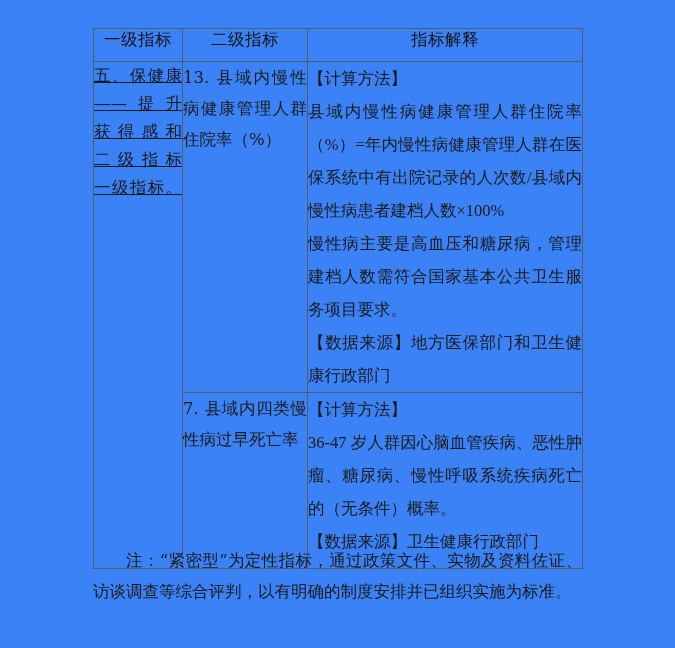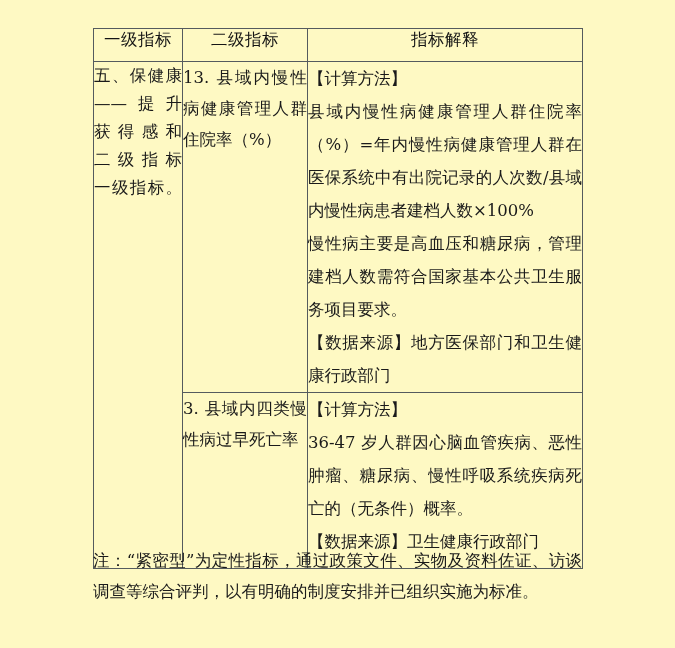--- a/index.html
+++ b/index.html
@@ -11,21 +11,21 @@
     width: 675px;
     height: 648px;
     font-family: "DejaVu Serif", "Liberation Serif", serif;
     color: #1a1a1a;
     overflow: hidden;
   }
   .page {
     position: relative;
     width: 675px;
     height: 648px;
-    background: #fef9c3;
+    background: #3b82f6;
   }
 
   
   .indicator-table {
     position: absolute;
     left: 93px;
     top: 28px;
     width: 489px;
     border-collapse: collapse;
     table-layout: fixed;
@@ -52,20 +52,21 @@
     font-weight: bold;
     letter-spacing: 0.5px;
     color: #141414;
   }
 
   
   .cat-cell {
     vertical-align: middle;
     text-align: center;
     padding: 4px 10px;
+    text-decoration: underline;
   }
   .cat-inner {
     font-size: 16.5px;
     line-height: 28px;
     text-align: justify;
     text-align-last: justify;
     color: #1a1a1a;
   }
   .cat-inner .ln { display: block; }
 
@@ -80,20 +81,21 @@
     line-height: 31px;
     text-align: justify;
     color: #1a1a1a;
     word-break: break-all;
   }
 
   
   .exp-cell {
     vertical-align: top;
     padding: 8px 9px 8px 9px;
+    font-family: Liberation Serif, serif;
   }
   .exp-inner {
     font-size: 16.5px;
     line-height: 33px;
     text-align: justify;
     color: #1a1a1a;
     word-break: break-all;
   }
   .exp-inner p {
     margin: 0;
@@ -106,21 +108,21 @@
     position: absolute;
     left: 93px;
     top: 545px;
     width: 489px;
     font-size: 16.5px;
     line-height: 31px;
     text-align: justify;
     color: #1a1a1a;
     word-break: break-all;
   }
-  .note .indent { }
+  .note .indent { padding-left: 33px; }
 </style>
 </head>
 <body>
 
 <div class="page">
 
   <table class="indicator-table">
     <colgroup>
       <col class="c1">
         <col class="c2">
@@ -151,21 +153,21 @@
           <div class="exp-inner">
             <p>【计算方法】</p>
             <p>县域内慢性病健康管理人群住院率（%）=年内慢性病健康管理人群在医保系统中有出院记录的人次数/县域内慢性病患者建档人数×100%</p>
             <p>慢性病主要是高血压和糖尿病，管理建档人数需符合国家基本公共卫生服务项目要求。</p>
             <p><span>【数据来源】</span><span>地方医保部门和卫生健康行政部门</span></p>
           </div>
         </td>
       </tr>
       <tr>
         <td class="idx-cell">
-          <div class="idx-inner">3. 县域内四类慢性病过早死亡率</div>
+          <div class="idx-inner">7. 县域内四类慢性病过早死亡率</div>
         </td>
         <td class="exp-cell row14">
           <div class="exp-inner">
             <p>【计算方法】</p>
             <p>36-47 岁人群因心脑血管疾病、恶性肿瘤、糖尿病、慢性呼吸系统疾病死亡的（无条件）概率。</p>
             <p><span>【数据来源】</span><span>卫生健康行政部门</span></p>
           </div>
         </td>
       </tr>
     </tbody>

